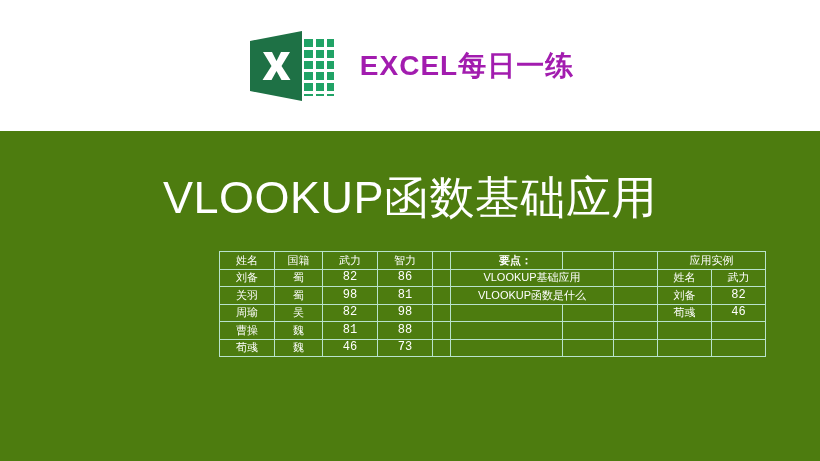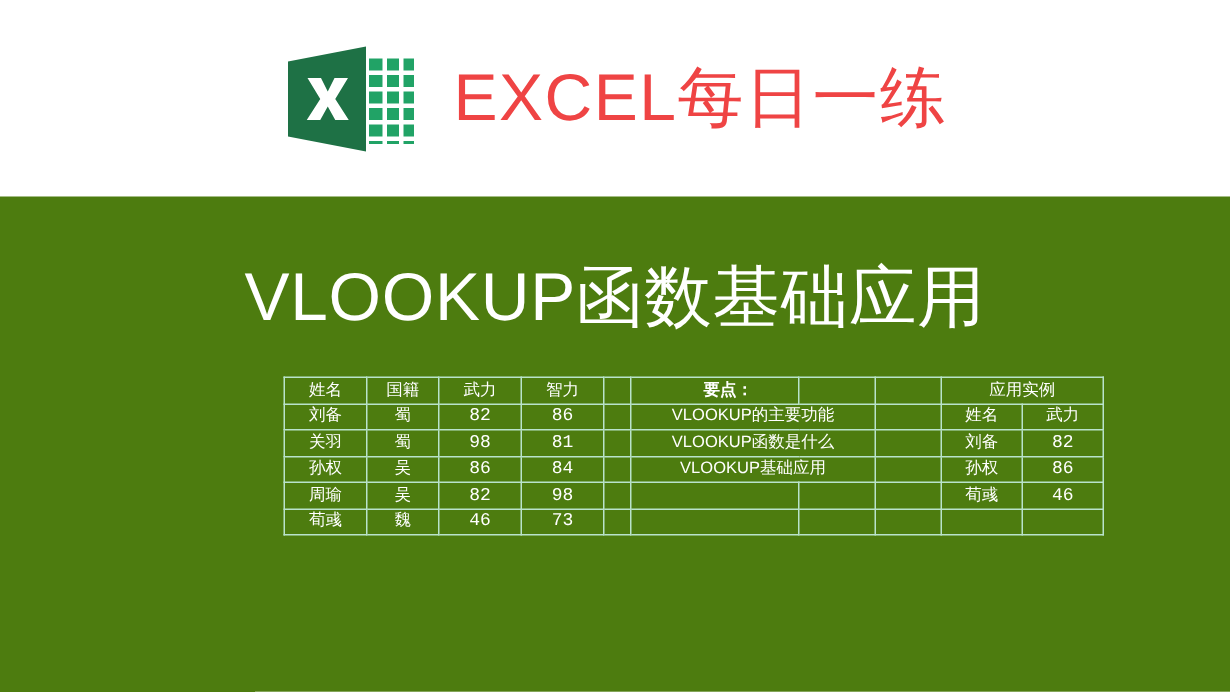--- a/index.html
+++ b/index.html
@@ -38,26 +38,26 @@
     align-items: center;
     gap: 22px;
     transform: translateY(-4px);
   }
   #excel-logo {
     width: 92px;
     height: 78px;
     display: block;
   }
   #brand-title {
-    font-size: 44px;
+    font-size: 28px;
     line-height: 1;
-    color: #ef4444;
+    color: #a21caf;
     letter-spacing: 1px;
     white-space: nowrap;
-    font-weight: 400;
+    font-weight: 700;
   }
 
   
   #green-band {
     position: absolute;
     left: 0;
     top: 131px;
     width: 820px;
     height: 345px;
     background: #4d7c0f;
@@ -82,20 +82,21 @@
     position: absolute;
     left: 189px;
     top: 120px;
     width: 492px;
   }
   table.sheet {
     border-collapse: collapse;
     table-layout: fixed;
     width: 492px;
     font-size: 11px;
+    margin-left: 30px;
   }
   table.sheet td {
     border: 1px solid #b9e3cc;
     height: 16.5px;
     padding: 0 2px;
     text-align: center;
     color: #ffffff;
     white-space: nowrap;
     overflow: hidden;
     font-weight: 400;
@@ -200,66 +201,67 @@
             <td class="blank"></td>
             <td class="example hdr" colspan="2">应用实例</td>
           </tr>
 
           <tr>
             <td>刘备</td>
             <td>蜀</td>
             <td class="num">82</td>
             <td class="num">86</td>
             <td class="spacer"></td>
-            <td class="keypoint" colspan="2">VLOOKUP的主要功能</td>
+            <td class="keypoint" colspan="2">VLOOKUP基础应用</td>
             <td class="blank"></td>
             <td class="example hdr">姓名</td>
             <td class="example hdr">武力</td>
           </tr>
 
           <tr>
             <td>关羽</td>
             <td>蜀</td>
             <td class="num">98</td>
             <td class="num">81</td>
             <td class="spacer"></td>
             <td class="keypoint" colspan="2">VLOOKUP函数是什么</td>
             <td class="blank"></td>
             <td class="example">刘备</td>
             <td class="example num">82</td>
           </tr>
 
 
 
-          <tr>
-            <td>孙权</td>
-            <td>吴</td>
-            <td class="num">86</td>
-            <td class="num">84</td>
-            <td class="spacer"></td>
-            <td class="keypoint" colspan="2">VLOOKUP基础应用</td>
-            <td class="blank"></td>
-            <td class="example">孙权</td>
-            <td class="example num">86</td>
-          </tr>
 
           <tr>
             <td>周瑜</td>
             <td>吴</td>
             <td class="num">82</td>
             <td class="num">98</td>
             <td class="spacer"></td>
             <td class="blank"></td>
             <td class="blank"></td>
             <td class="blank"></td>
             <td class="example">荀彧</td>
             <td class="example num">46</td>
           </tr>
 
 
+          <tr>
+            <td>曹操</td>
+            <td>魏</td>
+            <td class="num">81</td>
+            <td class="num">88</td>
+            <td class="spacer"></td>
+            <td class="blank"></td>
+            <td class="blank"></td>
+            <td class="blank"></td>
+            <td class="blank"></td>
+            <td class="blank"></td>
+          </tr>
 
           <tr>
             <td>荀彧</td>
             <td>魏</td>
             <td class="num">46</td>
             <td class="num">73</td>
             <td class="spacer"></td>
             <td class="blank"></td>
             <td class="blank"></td>
             <td class="blank"></td>

